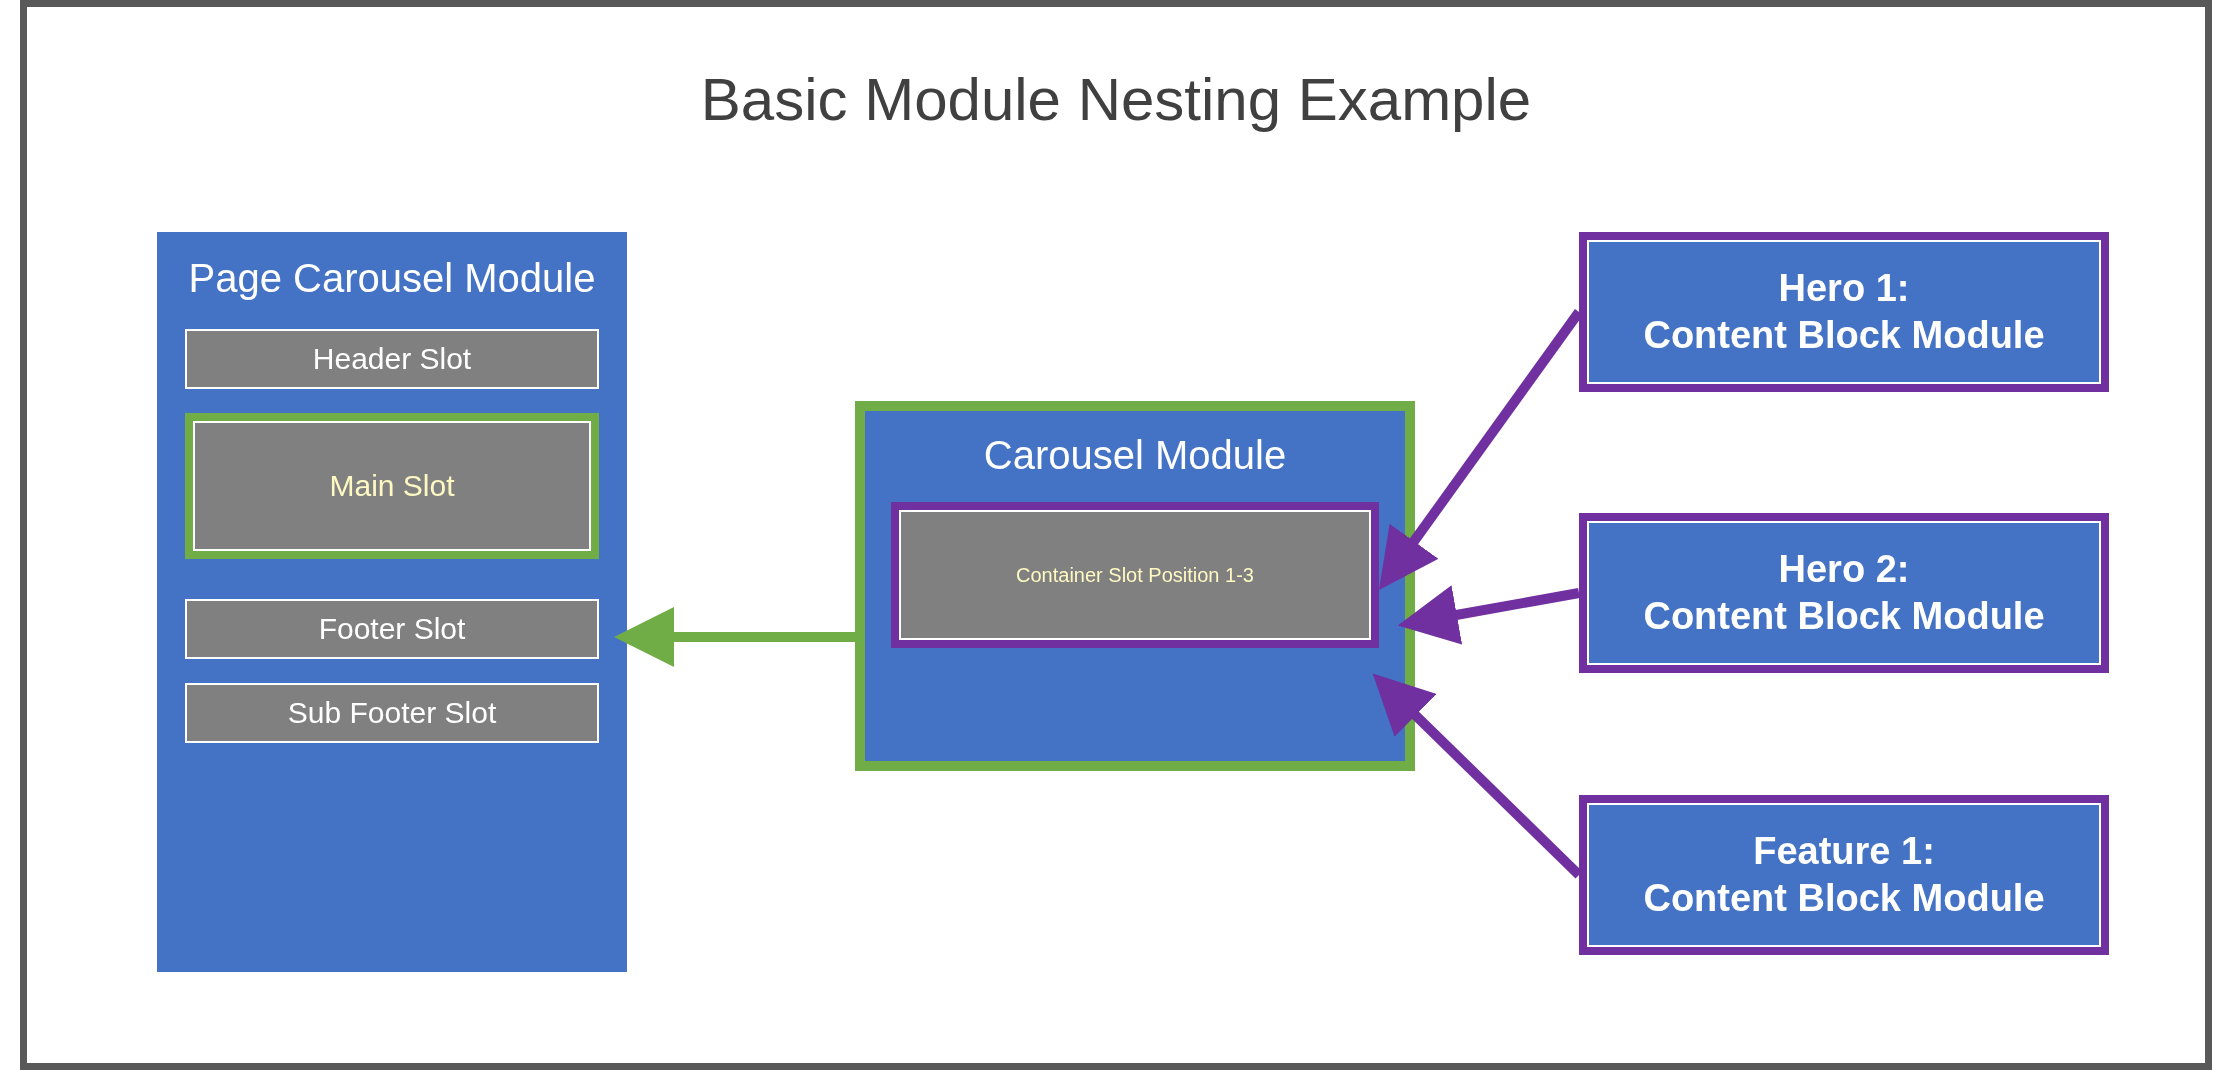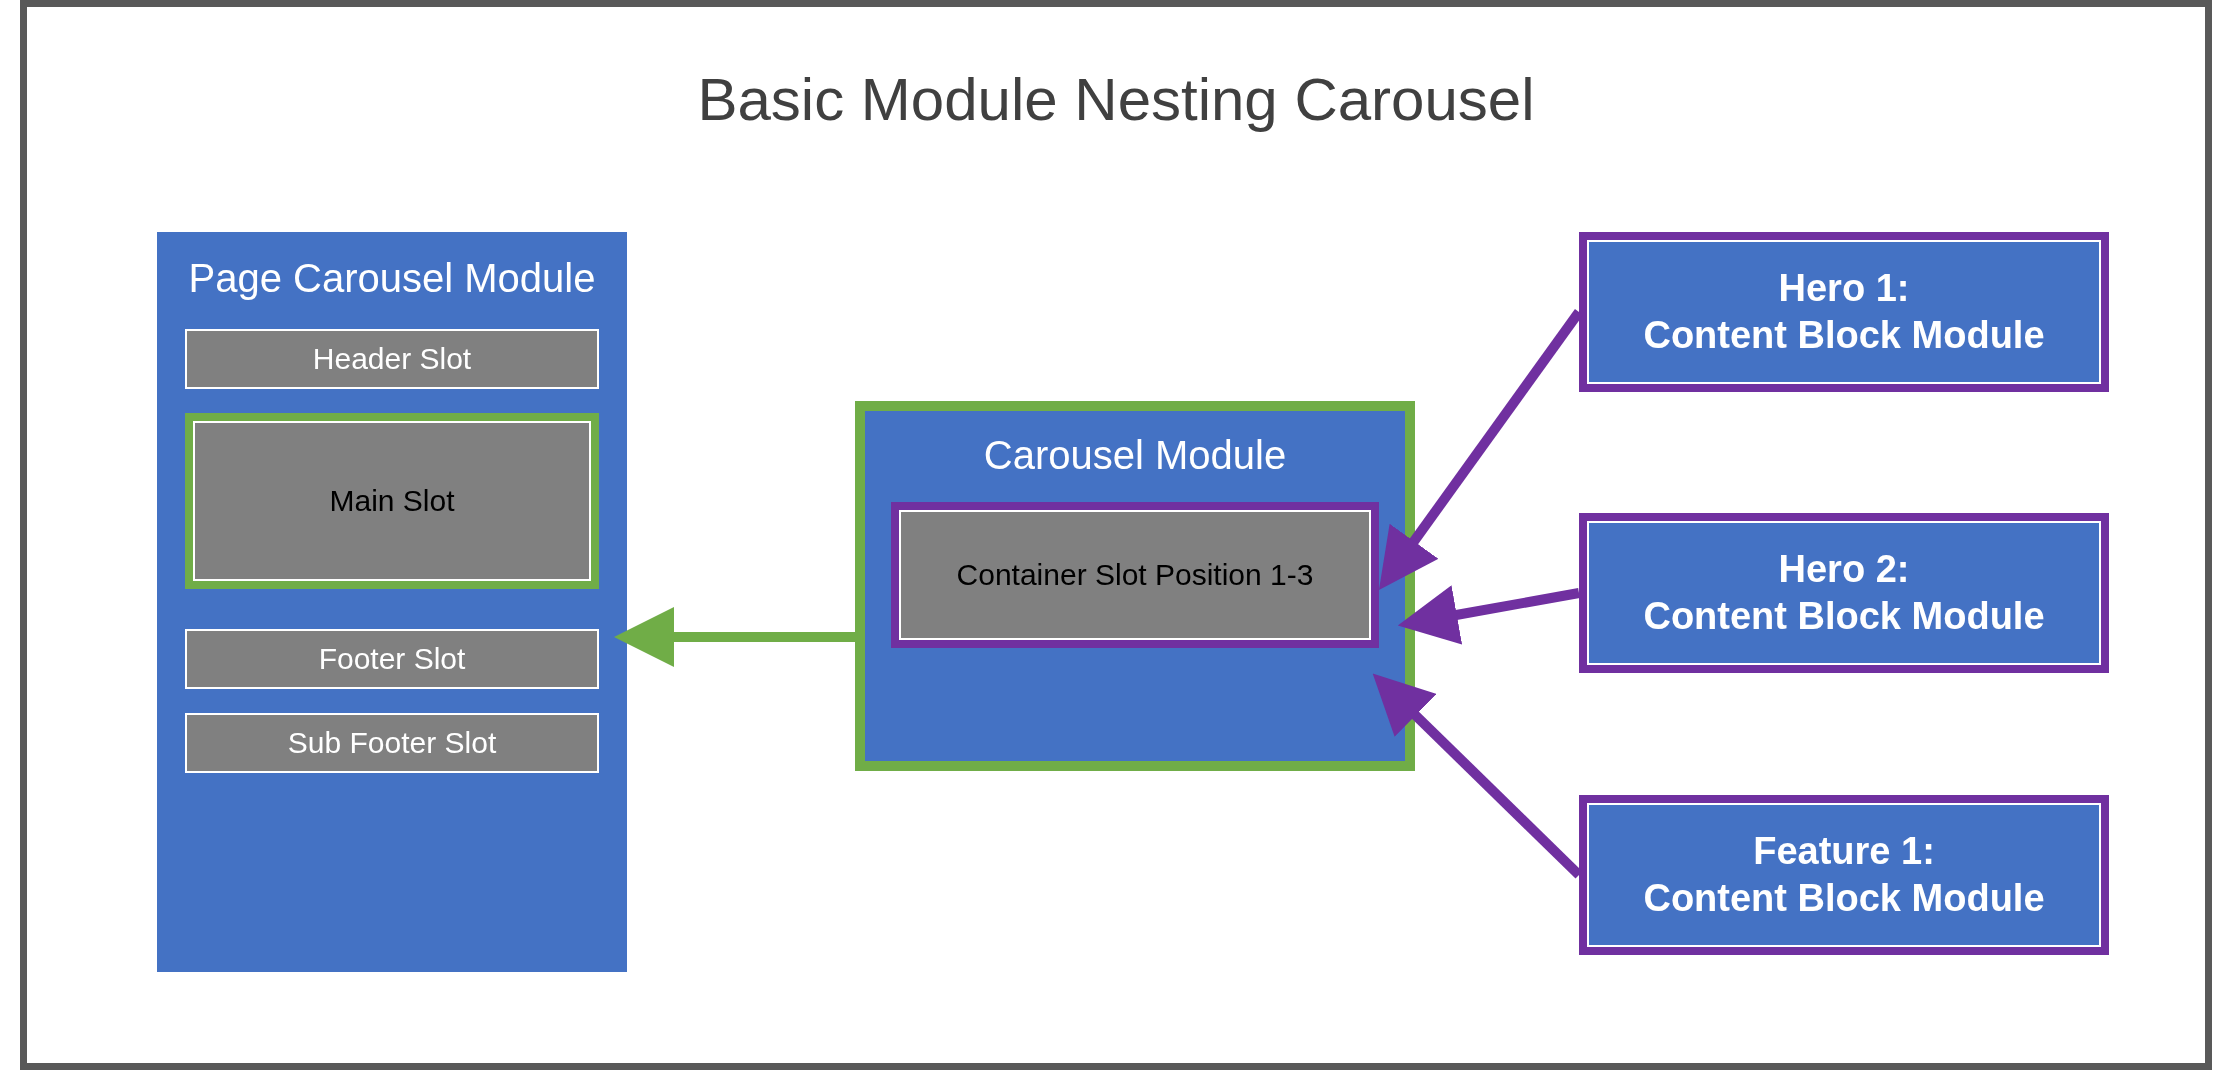--- a/index.html
+++ b/index.html
@@ -59,24 +59,24 @@
     margin-bottom: 24px;
     border: 2px solid #ffffff;
   }
   .main-slot-wrap {
     border: 8px solid #70AD47;
     margin-bottom: 40px;
     margin-top: 6px;
   }
   .main-slot {
     background: #808080;
-    color: #000000;
+    color: #fef9c3;
     font-size: 30px;
     font-weight: 300;
-    height: 160px;
+    height: 130px;
     display: flex;
     align-items: center;
     justify-content: center;
     border: 2px solid #ffffff;
   }
   
   .carousel-wrap {
     position: absolute;
     left: 828px;
     top: 394px;
@@ -95,22 +95,22 @@
     font-size: 40px;
     font-weight: 300;
     text-align: center;
     margin-bottom: 24px;
   }
   .container-slot-wrap {
     border: 8px solid #7030A0;
   }
   .container-slot {
     background: #808080;
-    color: #000000;
-    font-size: 30px;
+    color: #fef9c3;
+    font-size: 20px;
     font-weight: 300;
     height: 130px;
     display: flex;
     align-items: center;
     justify-content: center;
     border: 2px solid #ffffff;
   }
   
   .content-block {
     position: absolute;
@@ -142,21 +142,21 @@
     width: 2192px;
     height: 1070px;
     pointer-events: none;
   }
 </style>
 </head>
 <body>
 
 <div class="outer-border">
 
-  <div class="title">Basic Module Nesting Carousel</div>
+  <div class="title">Basic Module Nesting Example</div>
 
   <div class="page-container">
     <div class="page-container-title">Page Carousel Module</div>
     <div class="slot">Header Slot</div>
     <div class="main-slot-wrap">
       <div class="main-slot">Main Slot</div>
     </div>
     <div class="slot">Footer Slot</div>
     <div class="slot">Sub Footer Slot</div>
   </div>

